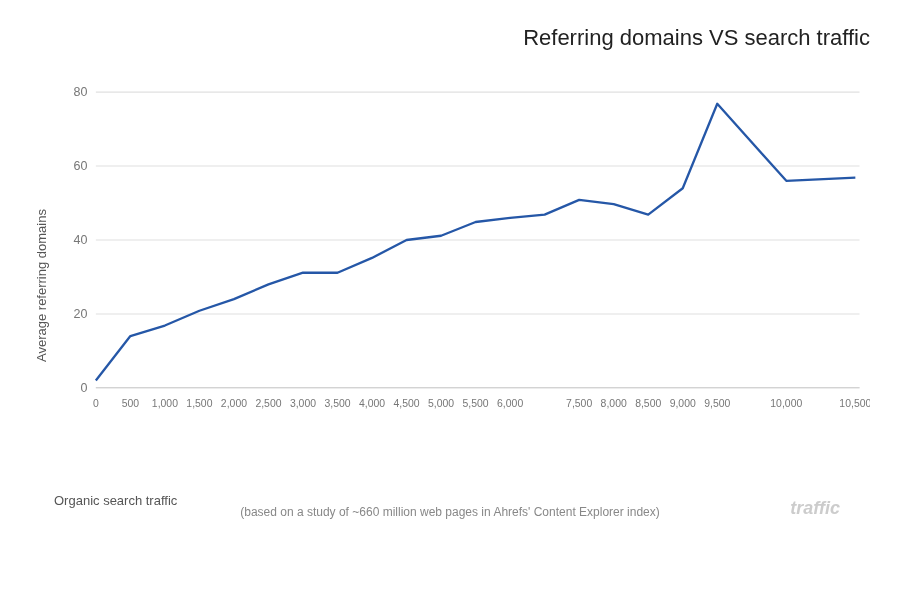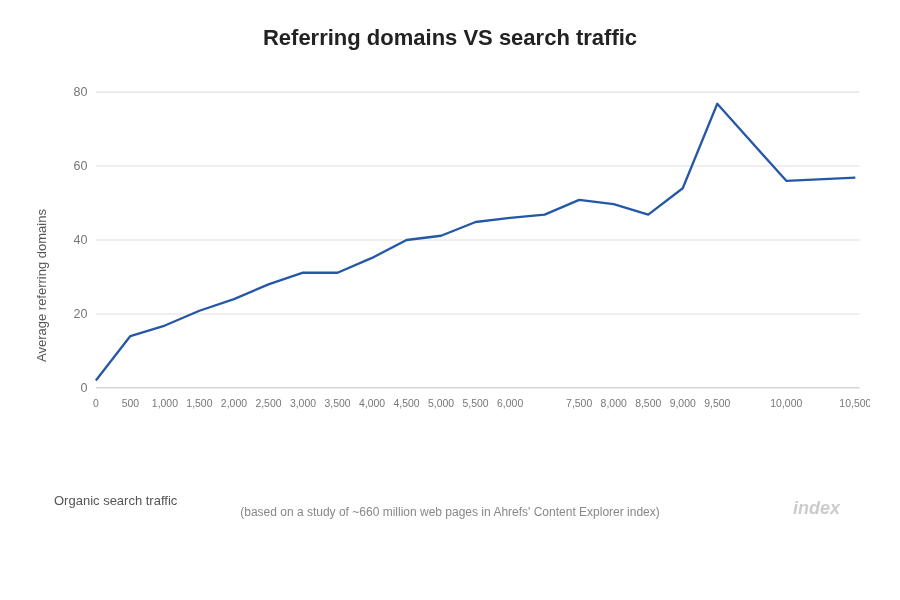--- a/index.html
+++ b/index.html
@@ -10,23 +10,23 @@
       font-family: 'Arial', sans-serif;
       overflow: hidden;
     }
     .container {
       width: 900px;
       height: 600px;
       position: relative;
       padding: 20px 30px 10px 30px;
     }
     .chart-title {
-      text-align: center;
+      text-align: right;
       font-size: 22px;
-      font-weight: bold;
+      font-weight: normal;
       color: #222;
       margin-bottom: 20px;
       margin-top: 5px;
     }
     .chart-wrap {
       display: flex;
       flex-direction: row;
       align-items: stretch;
     }
     .y-axis-label {
@@ -144,15 +144,15 @@
               766,101
             "></polyline>
         </svg>
       </div>
       <div class="x-axis-label">Organic search traffic</div>
     </div>
   </div>
 
   <div class="footer">
     <span>(based on a study of ~660 million web pages in Ahrefs' Content Explorer index)</span>
-    <span class="footer-brand">index</span>
+    <span class="footer-brand">traffic</span>
   </div>
 </div>
 
 </body></html>

